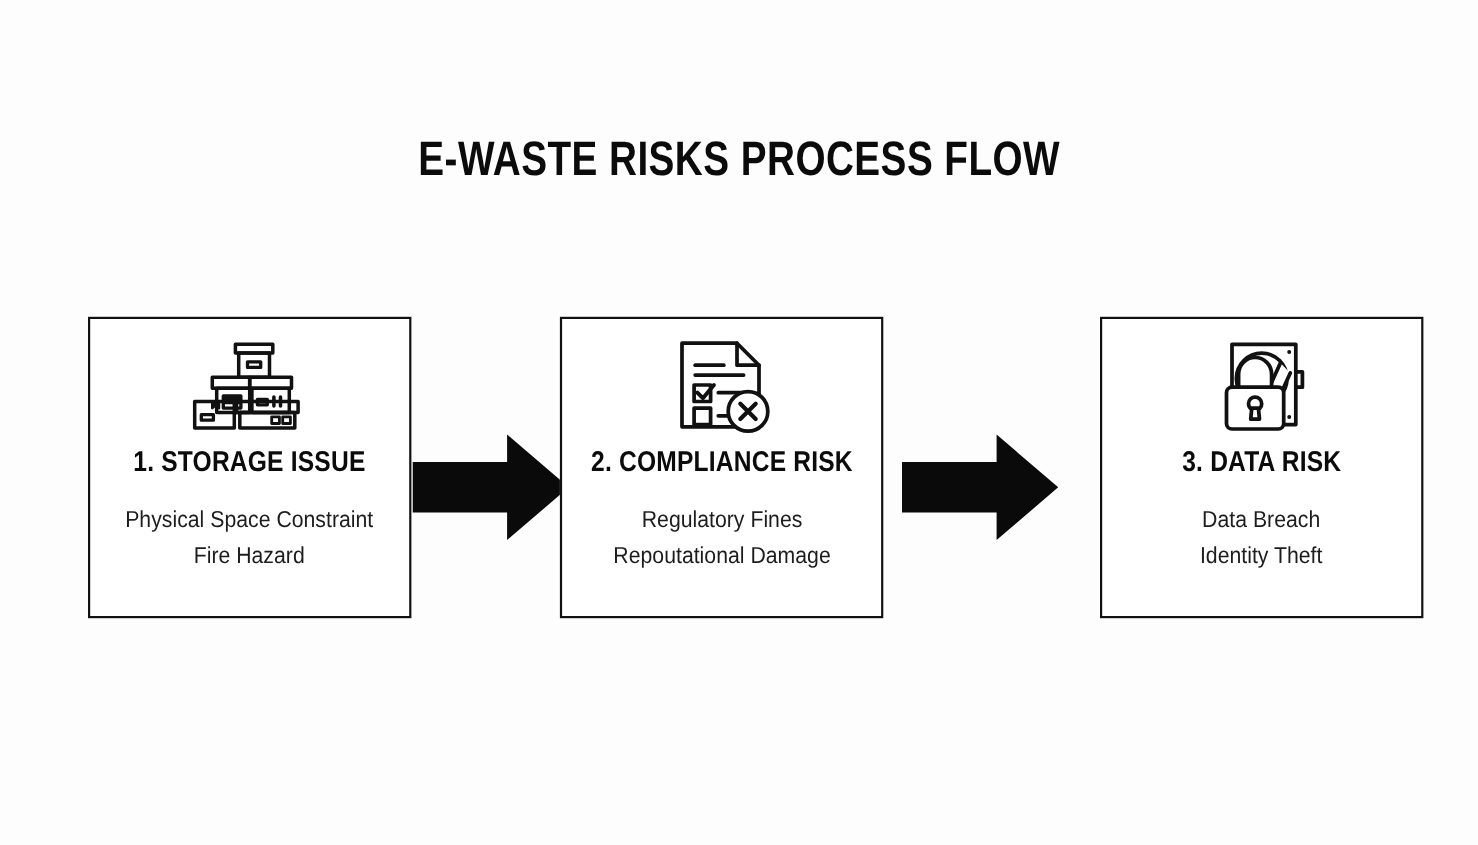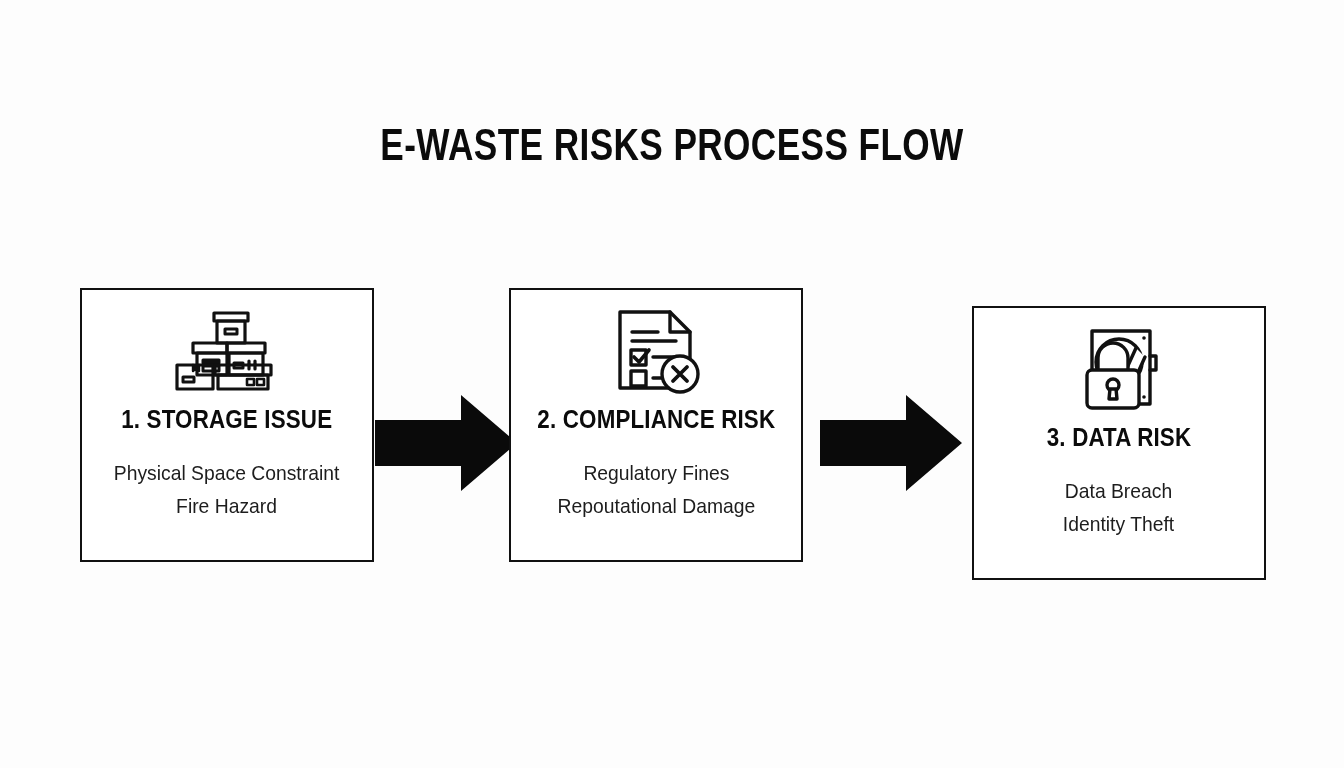--- a/index.html
+++ b/index.html
@@ -46,21 +46,21 @@
     position: absolute;
     top: 0;
     width: 294px;
     height: 274px;
     border: 2.5px solid #111111;
     background: #ffffff;
     box-sizing: border-box;
   }
   .card-1 { left: 0px; }
   .card-2 { left: 429px; }
-  .card-3 { left: 892px; margin-top: 18px; }
+  .card-3 { left: 920px; }
 
   .card-inner {
     width: 100%;
     height: 100%;
     display: flex;
     flex-direction: column;
     align-items: center;
     justify-content: flex-start;
     padding-top: 18px;
     box-sizing: border-box;

